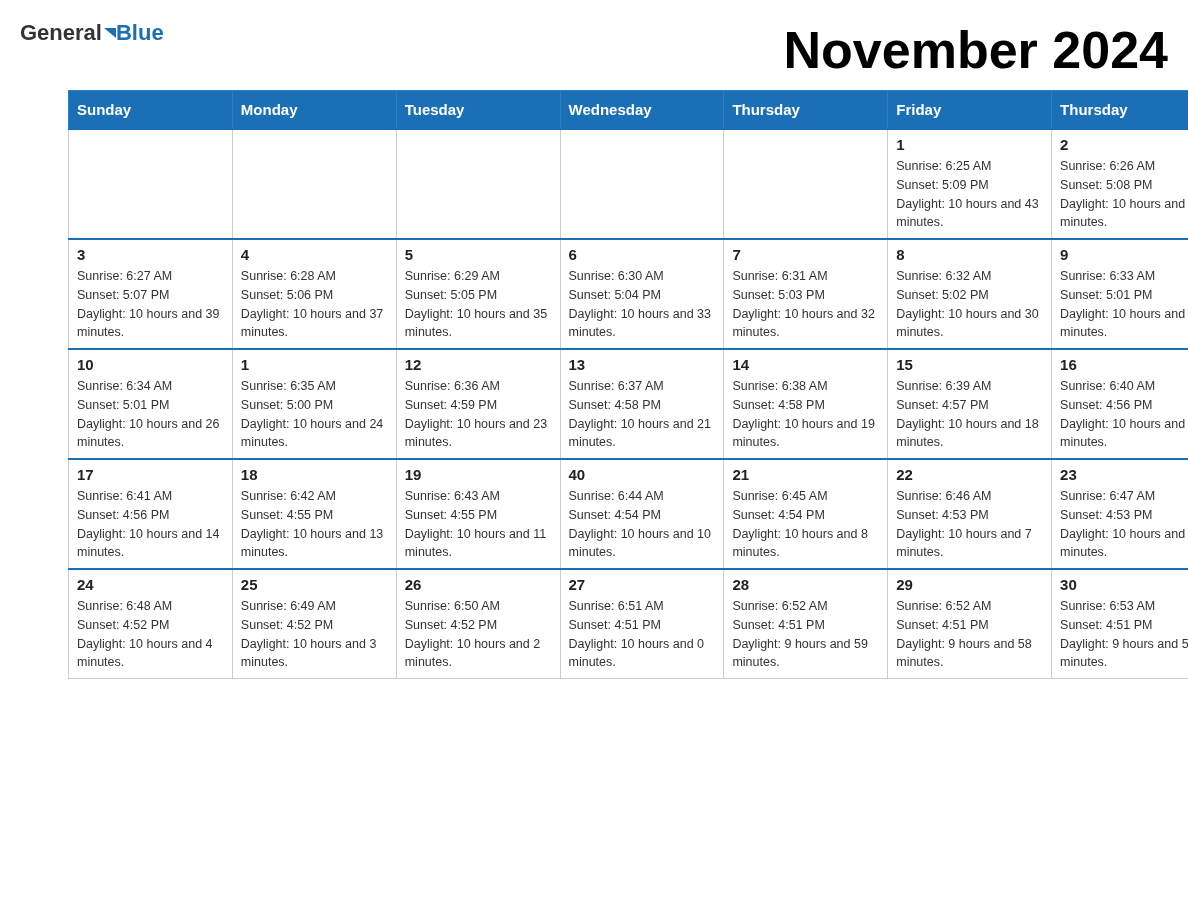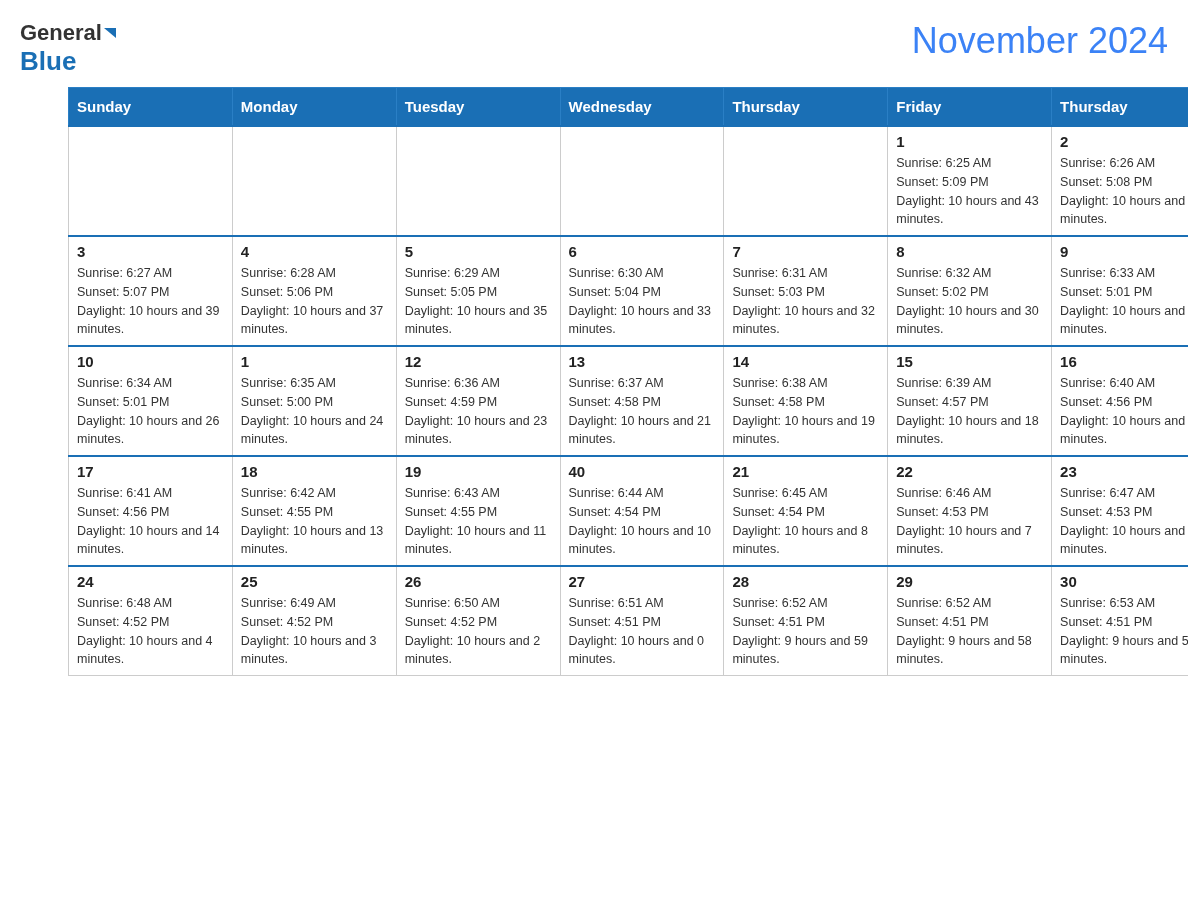--- a/index.html
+++ b/index.html
@@ -11,53 +11,53 @@
       min-height: 918px;
     }
     .header {
       display: flex;
       justify-content: space-between;
       align-items: flex-start;
       margin-bottom: 10px;
     }
     .logo {
       display: flex;
-      flex-direction: column;
+      flex-direction: row;
       align-items: flex-start;
     }
     .logo-general {
       font-size: 22px;
       font-weight: bold;
       color: #333;
     }
     .logo-blue {
-      font-size: 26px;
+      font-size: 22px;
       font-weight: bold;
       color: #1a6fb5;
     }
     .logo-arrow {
       display: inline-block;
       width: 0;
       height: 0;
       border-top: 10px solid #1a6fb5;
       border-left: 12px solid transparent;
       margin-left: 2px;
       vertical-align: middle;
     }
     .logo-row {
       display: flex;
       align-items: center;
     }
     .title-area {
       text-align: right;
     }
     .month-year {
-      font-size: 36px;
-      font-weight: normal;
-      color: #3b82f6;
+      font-size: 52px;
+      font-weight: bold;
+      color: #000000;
     }
     .location {
       font-size: 22px;
       color: #444;
       margin-top: 4px;
     }
     .calendar {
       width: 100%;
       border-collapse: collapse;
       margin-top: 10px;

